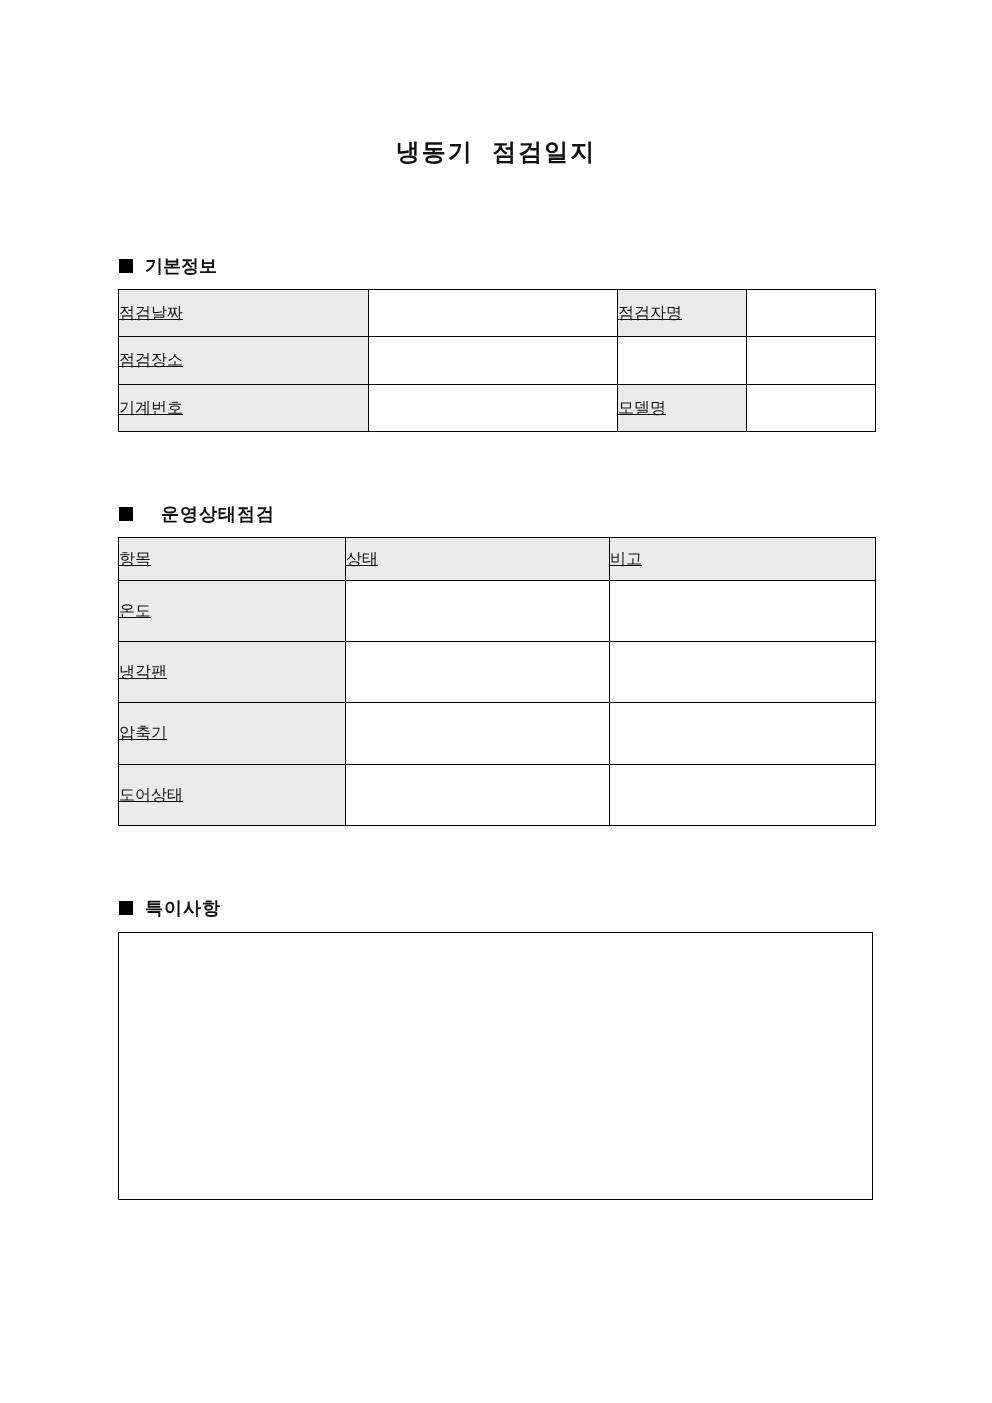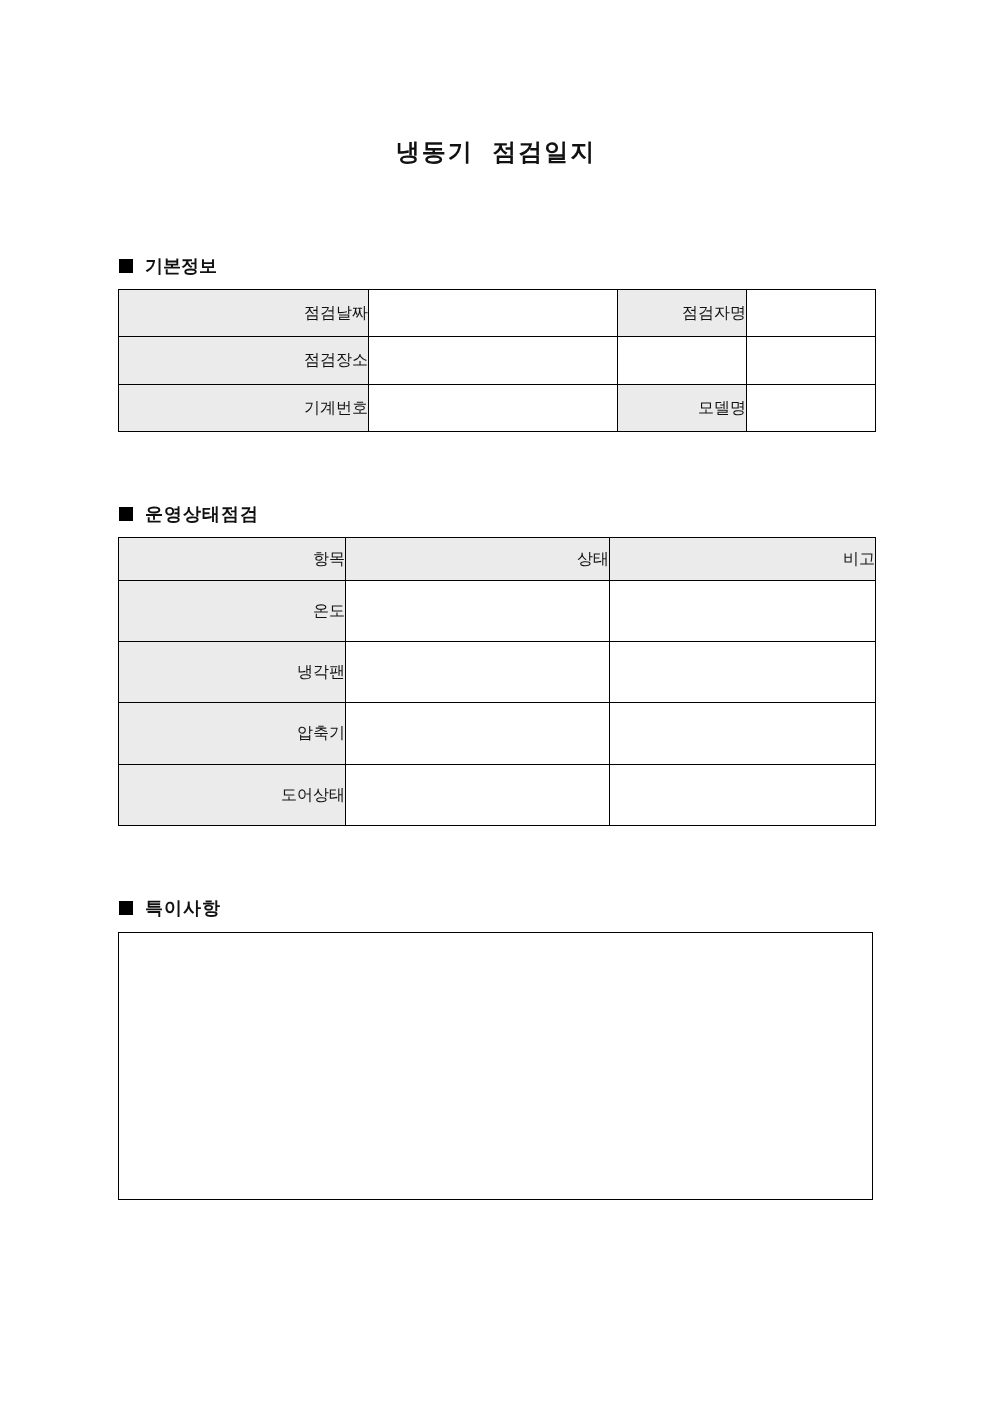--- a/index.html
+++ b/index.html
@@ -17,21 +17,21 @@
   }
   .section-head .sq {
     display: inline-block; width: 14px; height: 14px; background: #000;
     margin-right: 12px;
   }
   table.grid {
     position: absolute; border-collapse: collapse; table-layout: fixed;
     font-size: 16px;
   }
   table.grid td {
-    border: 1.5px solid #000; text-align: right; vertical-align: middle; padding: 0;
+    border: 1.5px solid #000; text-align: left; vertical-align: middle; padding: 0; text-decoration: underline;
   }
   td.lbl { background: #ebebeb; }
   td.val { background: #ffffff; }
   .memo {
     position: absolute; left: 118px; top: 932px; width: 755px; height: 268px;
     border: 1.5px solid #000; background: #fff; box-sizing: border-box;
   }
 </style>
 </head>
 <body>
@@ -67,21 +67,21 @@
     <td class="lbl">기계번호</td>
     <td class="val"></td>
     <td class="lbl">모델명</td>
     <td class="val"></td>
   </tr>
 </tbody>
   </table>
 
 <div class="section-head" style="top:502px;">
   <span class="sq"></span>
-  <span style="letter-spacing:1px;">운영상태점검</span>
+  <span style="letter-spacing:1px;margin-left:16px;">운영상태점검</span>
 </div>
 
 <table class="grid" style="left:118px; top:537px; width:757px;">
   <colgroup>
     <col style="width:227px">
       <col style="width:264px">
       <col style="width:266px">
   </colgroup>
   <tbody>
       <tr style="height:43px;">

